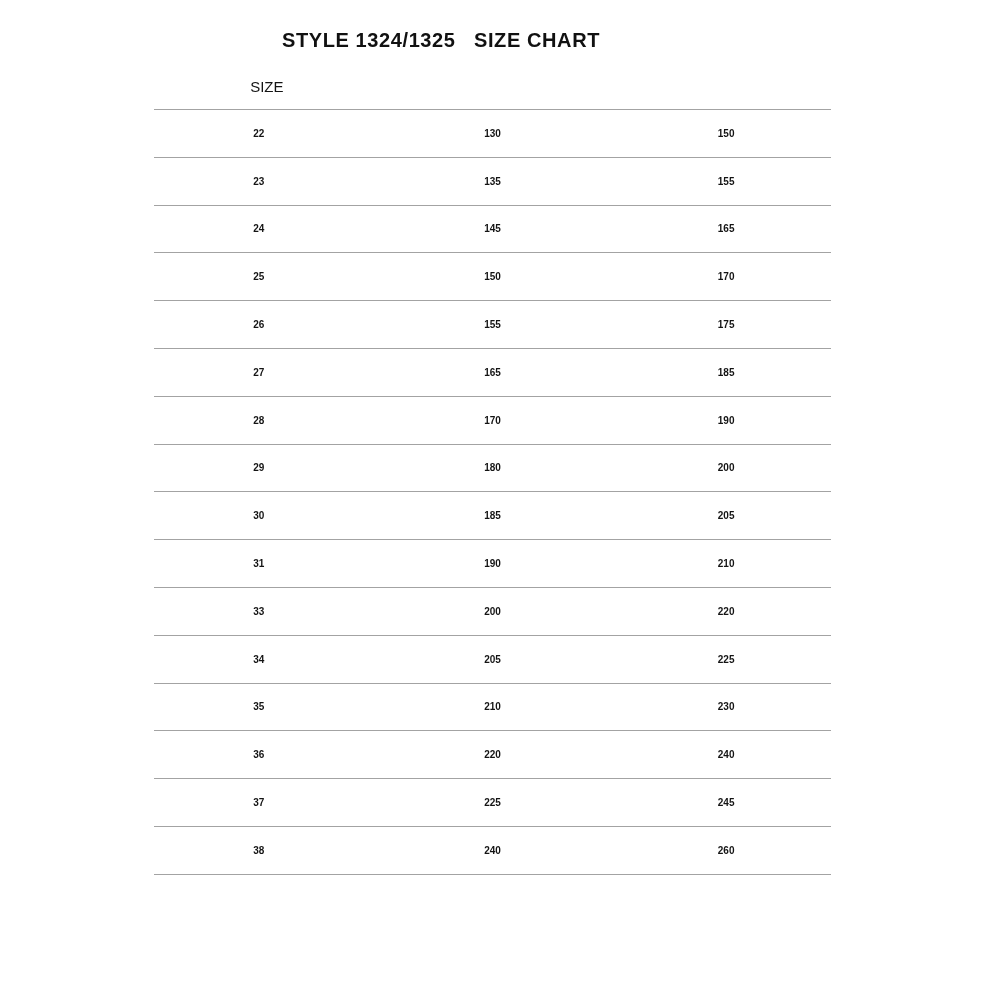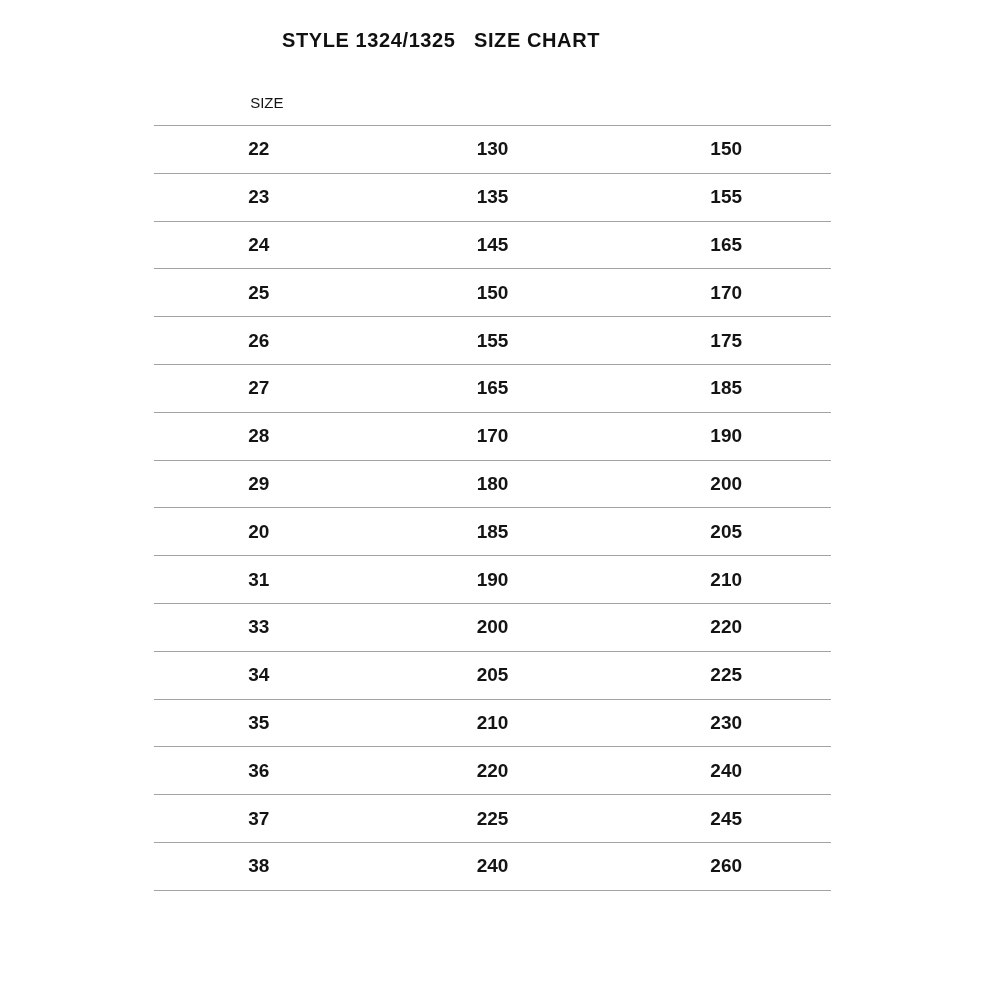--- a/index.html
+++ b/index.html
@@ -20,39 +20,39 @@
     text-align: center;
     font-size: 20px;
     font-weight: 700;
     letter-spacing: 0.6px;
     white-space: pre;
     color: #111111;
   }
   .size-table {
     position: absolute;
     left: 154px;
-    top: 80px;
+    top: 64px;
     width: 677px;
   }
   .header-row {
     display: grid;
     grid-template-columns: 1fr 1fr 1fr;
     height: 46px;
     align-items: center;
     border-bottom: 1px solid #a3a3a3;
     font-size: 15px;
     font-weight: 400;
   }
   .row {
     display: grid;
     grid-template-columns: 1fr 1fr 1fr;
     height: 47.8px;
     align-items: center;
     border-bottom: 1px solid #a3a3a3;
-    font-size: 19px;
+    font-size: 10px;
     font-weight: 600;
     gap: 24px;
   }
   .cell, .hcell {
     text-align: center;
     white-space: pre;
     color: #141414;
   }
 </style>
 </head>
@@ -100,21 +100,21 @@
           <div class="cell">28</div>
           <div class="cell">170</div>
           <div class="cell">190</div>
         </div>
         <div class="row">
           <div class="cell">29</div>
           <div class="cell">180</div>
           <div class="cell">200</div>
         </div>
         <div class="row">
-          <div class="cell">20</div>
+          <div class="cell">30</div>
           <div class="cell">185</div>
           <div class="cell">205</div>
         </div>
         <div class="row">
           <div class="cell">31</div>
           <div class="cell">190</div>
           <div class="cell">210</div>
         </div>
         <div class="row">
           <div class="cell">33</div>

